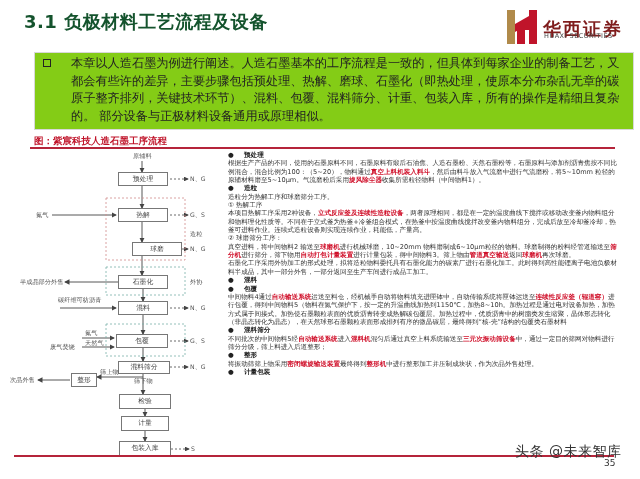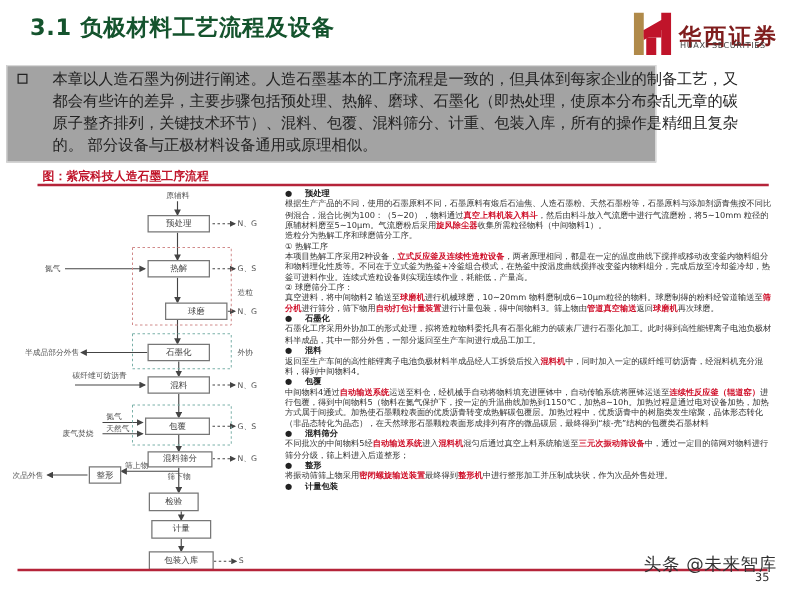--- a/index.html
+++ b/index.html
@@ -4,21 +4,21 @@
 <style>
   html, body { margin:0; padding:0; }
   body { width:640px; height:479px; background:#ffffff; position:relative; overflow:hidden;
          font-family:"DejaVu Sans", "Liberation Sans", sans-serif; color:#222; }
   .title { position:absolute; left:24px; top:10px; font-size:18px; font-weight:bold; color:#14532d; letter-spacing:0.5px; }
   .logo { position:absolute; left:507px; top:7px; width:130px; height:40px; }
   .logo-mark { position:absolute; left:0; top:3px; width:30px; height:34px; }
   .logo-cn { position:absolute; left:36px; top:10px; font-family:"DejaVu Serif", serif; font-size:18px; color:#7f1d1d; letter-spacing:2px; font-weight:bold; }
   .logo-en { position:absolute; left:37px; top:25px; font-size:6.5px; color:#444; letter-spacing:0.5px; }
 
-  .intro { position:absolute; left:5px; top:52px; width:520px; height:78px; background:#a3a3a3; border:1px solid #d8d8d8; box-sizing:border-box; }
+  .intro { position:absolute; left:34px; top:52px; width:600px; height:78px; background:#84cc16; border:1px solid #d8d8d8; box-sizing:border-box; }
   .intro-bullet { position:absolute; left:8px; top:6px; width:8px; height:8px; border:1.6px solid #222; box-sizing:border-box; }
   .intro-text { position:absolute; left:36px; top:2px; width:555px; font-size:12.2px; line-height:17.5px; color:#222; }
 
   .fig-caption { position:absolute; left:34px; top:135px; font-size:9.5px; font-weight:bold; color:#c0142a; }
   .fig-line { position:absolute; left:30px; top:147px; width:585px; height:2px; background:#b5243a; }
   .bottom-line { position:absolute; left:14px; top:455px; width:600px; height:2px; background:#b5243a; }
 
   
   .fc { position:absolute; left:0; top:150px; width:230px; height:305px; }
   .fc svg { position:absolute; left:0; top:0; }
@@ -107,21 +107,21 @@
   <div class="lbl" style="left:133px;top:2px;">原辅料</div>
 
   <div class="node" style="left:118px;top:22px;width:50px;height:14px;line-height:12px;">预处理</div>
   <div class="node" style="left:118px;top:58px;width:50px;height:14px;line-height:12px;">热解</div>
   <div class="node" style="left:132px;top:92px;width:50px;height:14px;line-height:12px;">球磨</div>
   <div class="node" style="left:118px;top:125px;width:50px;height:14px;line-height:12px;">石墨化</div>
   <div class="node" style="left:118px;top:151px;width:50px;height:14px;line-height:12px;">混料</div>
   <div class="node" style="left:116px;top:184px;width:52px;height:14px;line-height:12px;">包覆</div>
   <div class="node" style="left:118px;top:211px;width:52px;height:13px;line-height:11px;">混料筛分</div>
   <div class="node" style="left:71px;top:223px;width:26px;height:14px;line-height:12px;">整形</div>
-  <div class="node" style="left:119px;top:244px;width:40px;height:15px;line-height:13px;">检验</div>
+  <div class="node" style="left:119px;top:244px;width:52px;height:15px;line-height:13px;">检验</div>
   <div class="node" style="left:121px;top:266px;width:48px;height:15px;line-height:13px;">计量</div>
   <div class="node" style="left:119px;top:291px;width:52px;height:15px;line-height:13px;">包装入库</div>
 
   <div class="lbl" style="left:190px;top:25px;">N、G</div>
   <div class="lbl" style="left:190px;top:61px;">G、S</div>
   <div class="lbl" style="left:190px;top:95px;">N、G</div>
   <div class="lbl" style="left:190px;top:154px;">N、G</div>
   <div class="lbl" style="left:190px;top:187px;">G、S</div>
   <div class="lbl" style="left:190px;top:213px;">N、G</div>
   <div class="lbl" style="left:191px;top:295px;">S</div>
@@ -137,29 +137,28 @@
 
   <div class="lbl" style="left:20px;top:128px;">半成品部分外售</div>
   <div class="lbl" style="left:10px;top:226px;">次品外售</div>
   <div class="lbl" style="left:100px;top:218px;">筛上物</div>
   <div class="lbl" style="left:134px;top:227px;">筛下物</div>
 </div>
 
 <div class="rt" id="rt">
     <p class="h"><span class="dot">●</span><span>预处理</span></p>
     <p><span>根据生产产品的不同，使用的石墨原料不同，石墨原料有煅后石油焦、人造石墨粉、天然石墨粉等，石墨原料与添加剂沥青焦按不同比例混合，混合比例为100：（5~20），物料通过</span><span class="hl">真空上料机装入料斗</span><span>，然后由料斗放入气流磨中进行气流磨粉，将5~10mm 粒径的原辅材料磨至5~10μm。气流磨粉后采用</span><span class="hl">旋风除尘器</span><span>收集所需粒径物料（中间物料1）。</span></p>
+    <p class="h"><span class="dot">●</span><span>造粒</span></p>
     <p><span>造粒分为热解工序和球磨筛分工序。</span></p>
     <p><span>① 热解工序</span></p>
     <p><span>本项目热解工序采用2种设备，</span><span class="hl">立式反应釜及连续性造粒设备</span><span>，两者原理相同，都是在一定的温度曲线下搅拌或移动改变釜内物料组分和物料理化性质等。不同在于立式釜为热釜+冷釜组合模式，在热釜中按温度曲线搅拌改变釜内物料组分，完成后放至冷却釜冷却，热釜可进料作业。连续式造粒设备则实现连续作业，耗能低，产量高。</span></p>
     <p><span>② 球磨筛分工序：</span></p>
     <p><span>真空进料，将中间物料2 输送至</span><span class="hl">球磨机</span><span>进行机械球磨，10~20mm 物料磨制成6~10μm粒径的物料。球磨制得的粉料经管道输送至</span><span class="hl">筛分机</span><span>进行筛分，筛下物用</span><span class="hl">自动打包计量装置</span><span>进行计量包装，得中间物料3。筛上物由</span><span class="hl">管道真空输送</span><span>返回</span><span class="hl">球磨机</span><span>再次球磨。</span></p>
-    <p class="h"><span class="dot">●</span><span>石墨化</span></p>
     <p><span>石墨化工序采用外协加工的形式处理，拟将造粒物料委托具有石墨化能力的碳素厂进行石墨化加工。此时得到高性能锂离子电池负极材料半成品，其中一部分外售，一部分返回至生产车间进行成品工加工。</span></p>
     <p class="h"><span class="dot">●</span><span>混料</span></p>
-    <p><span>返回至生产车间的高性能锂离子电池负极材料半成品经人工拆袋后投入</span><span class="hl">混料机</span><span>中，同时加入一定的碳纤维可纺沥青，经混料机充分混料，得到中间物料4。</span></p>
     <p class="h"><span class="dot">●</span><span>包覆</span></p>
     <p><span>中间物料4通过</span><span class="hl">自动输送系统</span><span>运送至料仓，经机械手自动将物料填充进匣钵中，自动传输系统将匣钵运送至</span><span class="hl">连续性反应釜（辊道窑）</span><span>进行包覆，得到中间物料5（物料在氮气保护下，按一定的升温曲线加热到1150℃，加热8~10h。加热过程是通过电对设备加热，加热方式属于间接式。加热使石墨颗粒表面的优质沥青转变成热解碳包覆层。加热过程中，优质沥青中的树脂类发生缩聚，晶体形态转化（非晶态转化为晶态），在天然球形石墨颗粒表面形成排列有序的微晶碳层，最终得到“核-壳”结构的包覆类石墨材料</span></p>
     <p class="h"><span class="dot">●</span><span>混料筛分</span></p>
     <p><span>不同批次的中间物料5经</span><span class="hl">自动输送系统</span><span>进入</span><span class="hl">混料机</span><span>混匀后通过真空上料系统输送至</span><span class="hl">三元次振动筛设备</span><span>中，通过一定目的筛网对物料进行筛分分级，筛上料进入后道整形；</span></p>
     <p class="h"><span class="dot">●</span><span>整形</span></p>
     <p><span>将振动筛筛上物采用</span><span class="hl">密闭螺旋输送装置</span><span>最终得到</span><span class="hl">整形机</span><span>中进行整形加工并压制成块状，作为次品外售处理。</span></p>
     <p class="h"><span class="dot">●</span><span>计量包装</span></p>
   </div>
 
 <div class="bottom-line"></div>

